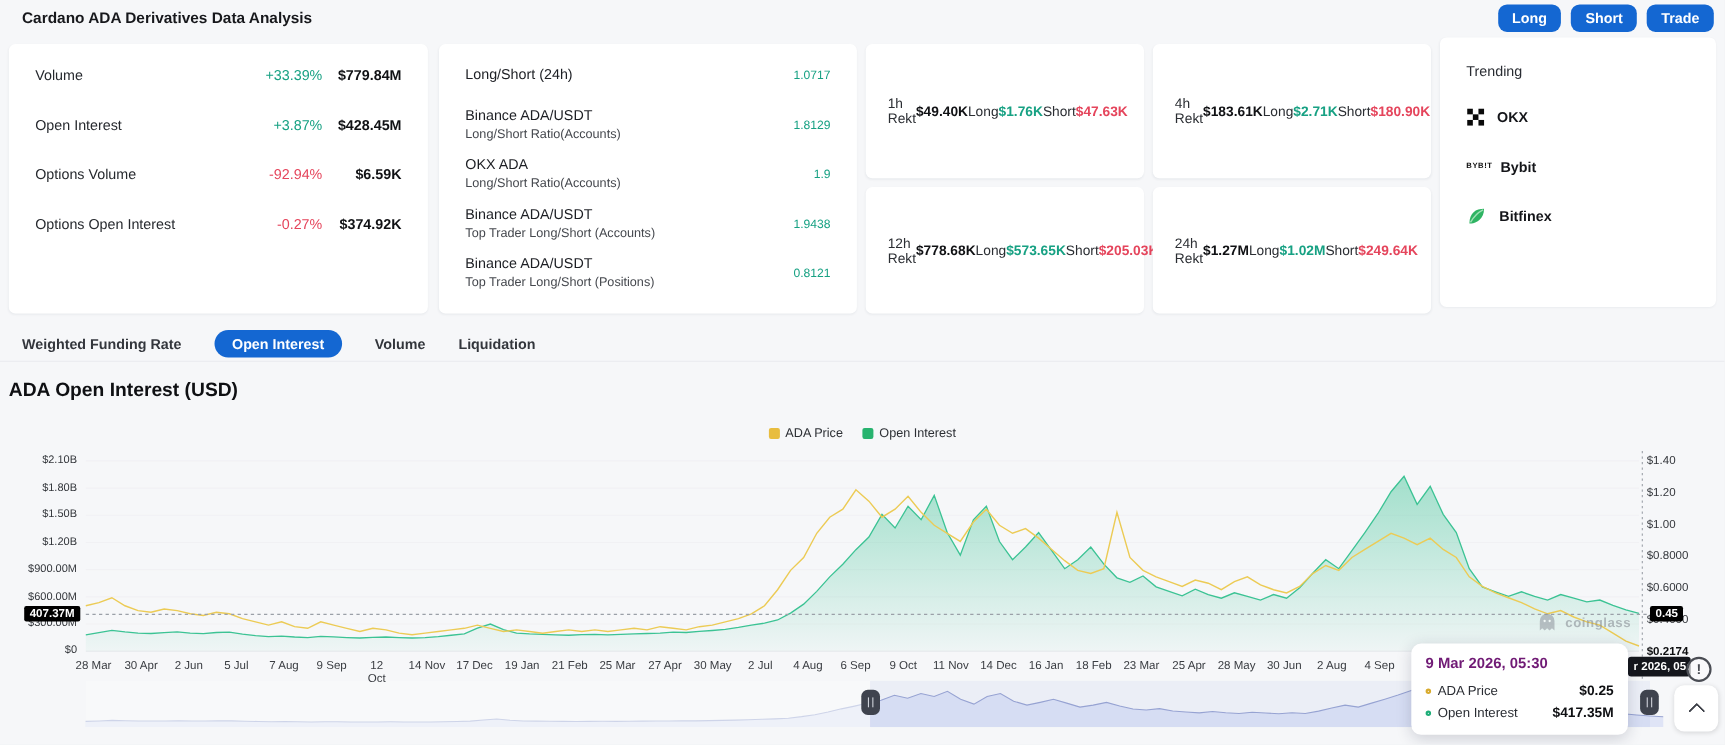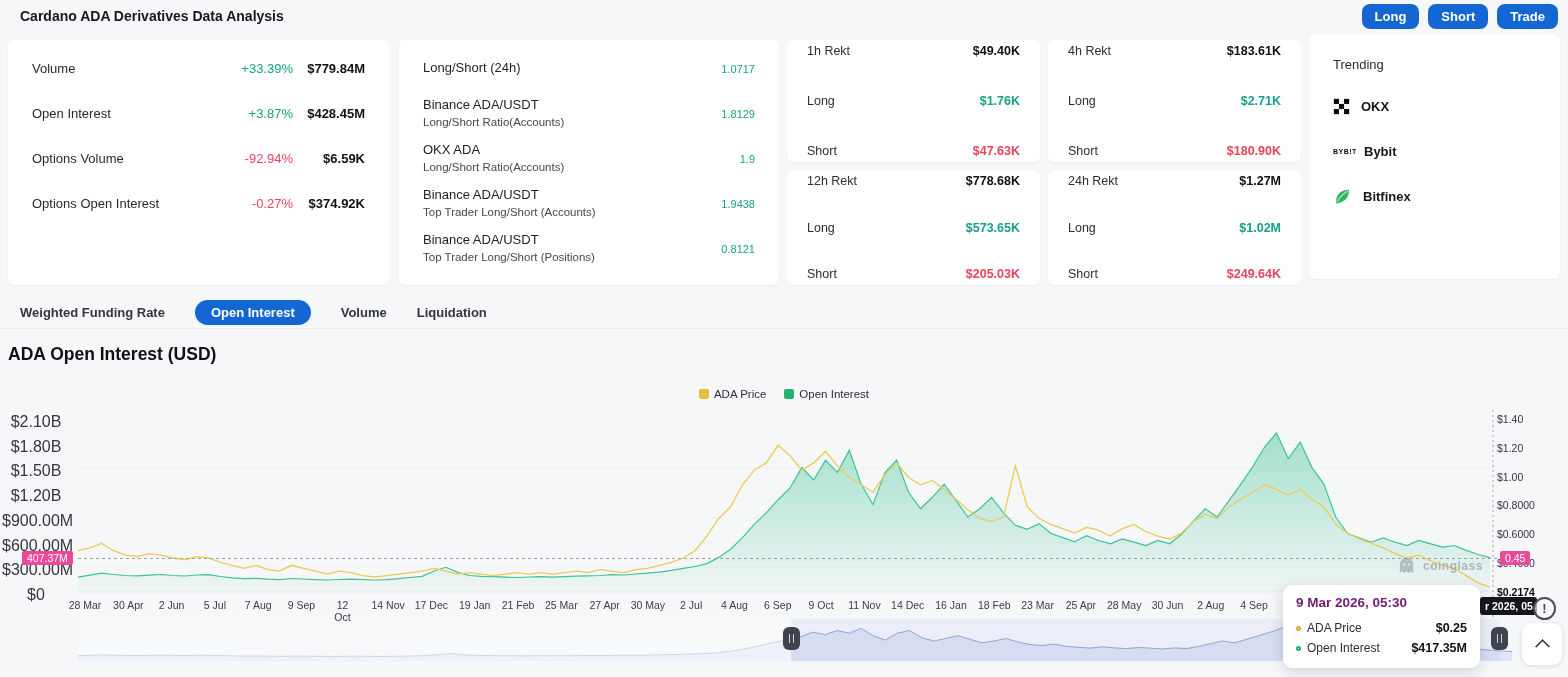--- a/index.html
+++ b/index.html
@@ -17,21 +17,21 @@
   .srow .val{width:72px;text-align:right;color:#101114;font-weight:600}
   .c-green{color:var(--green)} .c-red{color:var(--red)}
   
   .ratiorows{padding:6px 24px}
   .rrow{height:45px;display:flex;align-items:center;font-size:13px}
   .r2lbl{line-height:1.3}
   .r2lbl .main{color:#1d1f24;font-size:13px}
   .r2lbl .sub{color:#45484e;font-size:11.5px}
   .rrow .rval{margin-left:auto;color:var(--green);font-weight:400;font-size:11px}
   
-  .krows{height:100%;display:flex;flex-direction:column;justify-content:space-between;padding:4px 20px}
+  .krows{height:100%;display:flex;justify-content:space-between;padding:4px 20px}
   .krow{display:flex;align-items:center;font-size:12.5px;color:#2b2e33}
   .krow b{margin-left:auto;font-weight:600;color:#101114}
   .krow .kg{margin-left:auto;font-weight:600;color:var(--green)}
   .krow .kr{margin-left:auto;font-weight:600;color:var(--red)}
   
   .t-wrap{padding:10px 24px}
   .t-title{height:40px;display:flex;align-items:center;font-size:13px;color:#2a2d33}
   .t-item{height:45px;display:flex;align-items:center;gap:11px;font-size:13px;font-weight:700;color:#141519;cursor:pointer}
   .t-item svg{flex:0 0 auto}
   .bybit-logo{font-size:7px;font-weight:800;letter-spacing:.5px;color:#0c0c0c;width:20px}
@@ -40,25 +40,25 @@
   .tab{font-size:13px;font-weight:700;color:#33363c;cursor:pointer;padding:5px 0}
   .tab.active{background:var(--blue);color:#fff;padding:5px 16px;border-radius:15px}
   .sec{position:absolute;left:8px;top:344px;font-size:17.5px;font-weight:800;color:#0f1013}
   
   .legend{position:absolute;top:388px;left:0;width:1568px;display:flex;justify-content:center;gap:18px;font-size:11.5px;color:#2c2f34}
   .lg{display:flex;align-items:center;gap:5px;cursor:pointer}
   .lg .sw{width:10px;height:10px;border-radius:2px}
   
   #chart{position:absolute;left:0;top:405px;width:1568px;height:272px}
   #chart-svg{position:absolute;left:0;top:0}
-  .yl{position:absolute;left:2px;width:68px;text-align:center;font-size:16px;color:#33363b;font-weight:500}
+  .yl{position:absolute;left:2px;width:68px;text-align:right;font-size:10px;color:#33363b;font-weight:500}
   .yr{position:absolute;left:1497px;font-size:10.5px;color:#33363b;font-weight:500}
   .yr.last{font-weight:800;color:#0d0e10}
   .xl{position:absolute;top:194px;width:60px;margin-left:-30px;text-align:center;font-size:10.5px;color:#3a3d42}
-  .badge{position:absolute;background:#ec4899;color:#fff;font-size:10.5px;font-weight:400;padding:1px 5px;border-radius:2px;z-index:3}
+  .badge{position:absolute;background:#000000;color:#fff;font-size:10.5px;font-weight:700;padding:1px 5px;border-radius:2px;z-index:3}
   .wm{position:absolute;left:1396px;top:150px;display:flex;align-items:center;gap:6px;opacity:.55;z-index:1}
   .wm span{font-size:12px;font-weight:700;color:#82878f;letter-spacing:.5px}
   .navh{position:absolute;top:222px;width:17px;height:23px;background:#3f434e;border-radius:6px;display:flex;align-items:center;justify-content:center;gap:2.5px;z-index:4;cursor:ew-resize}
   .navh i{width:1.5px;height:9px;background:#cfd2da}
   .navtrack{position:absolute;left:78px;top:213px;width:1434px;height:46px;z-index:2;cursor:grab}
   .tip{position:absolute;left:1283px;top:180px;width:197px;background:#fff;border-radius:9px;box-shadow:0 3px 14px rgba(30,35,60,.18);padding:10px 13px;z-index:6}
   .tip h4{margin:0 0 8px;font-size:13.5px;font-weight:700;color:#701a75}
   .tiprow{display:flex;align-items:center;gap:6px;font-size:12px;color:#2a2d33;height:20px}
   .dot{width:5px;height:5px;border-radius:50%;border:2.5px solid}
   .tipval{margin-left:auto;font-weight:700;color:#0f1013;font-size:12.5px}

